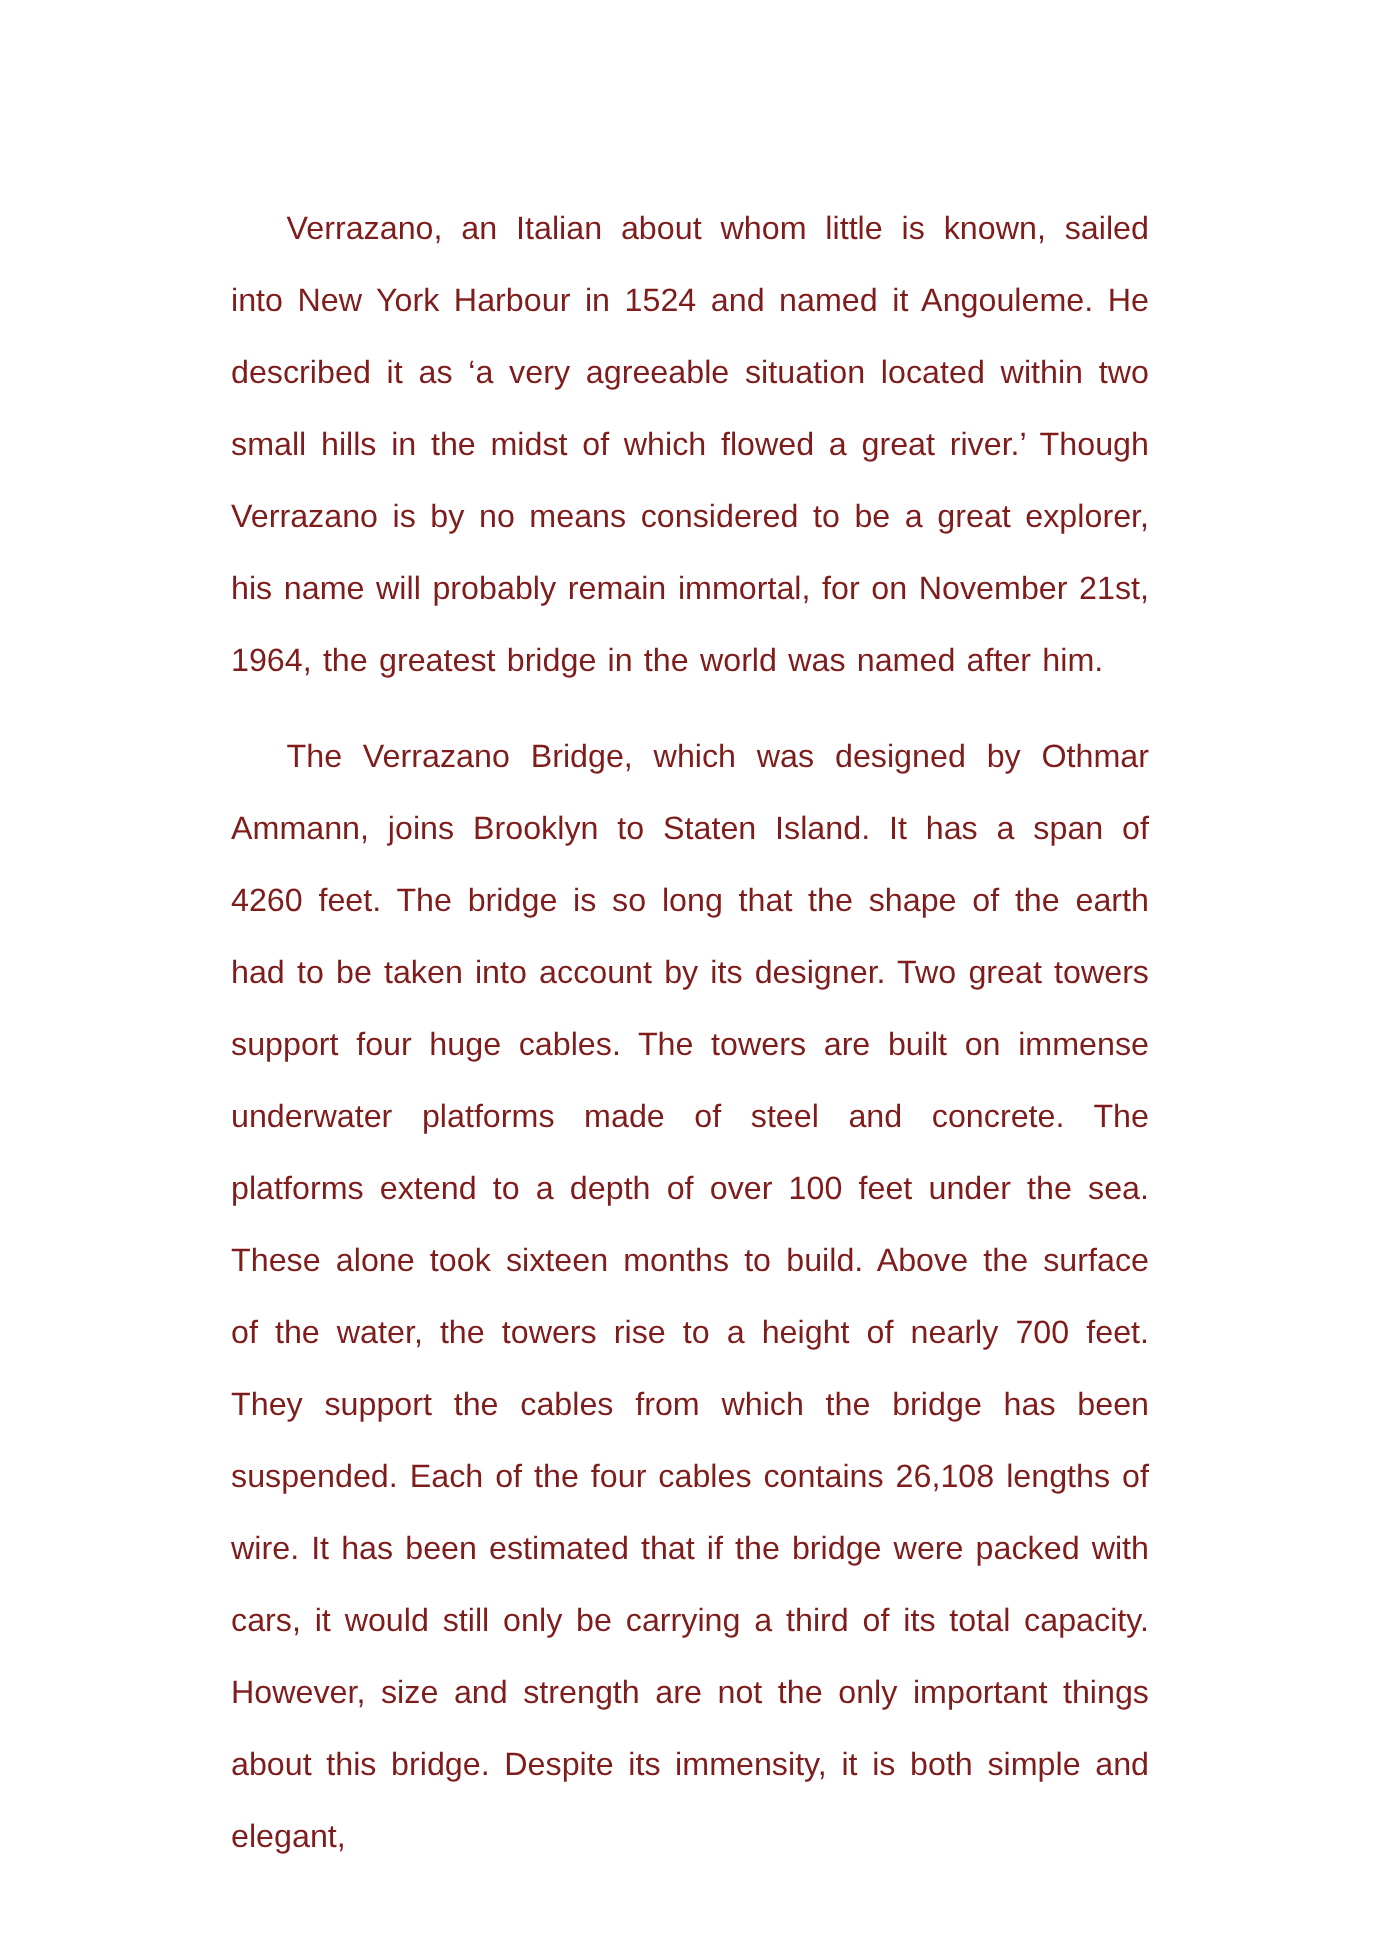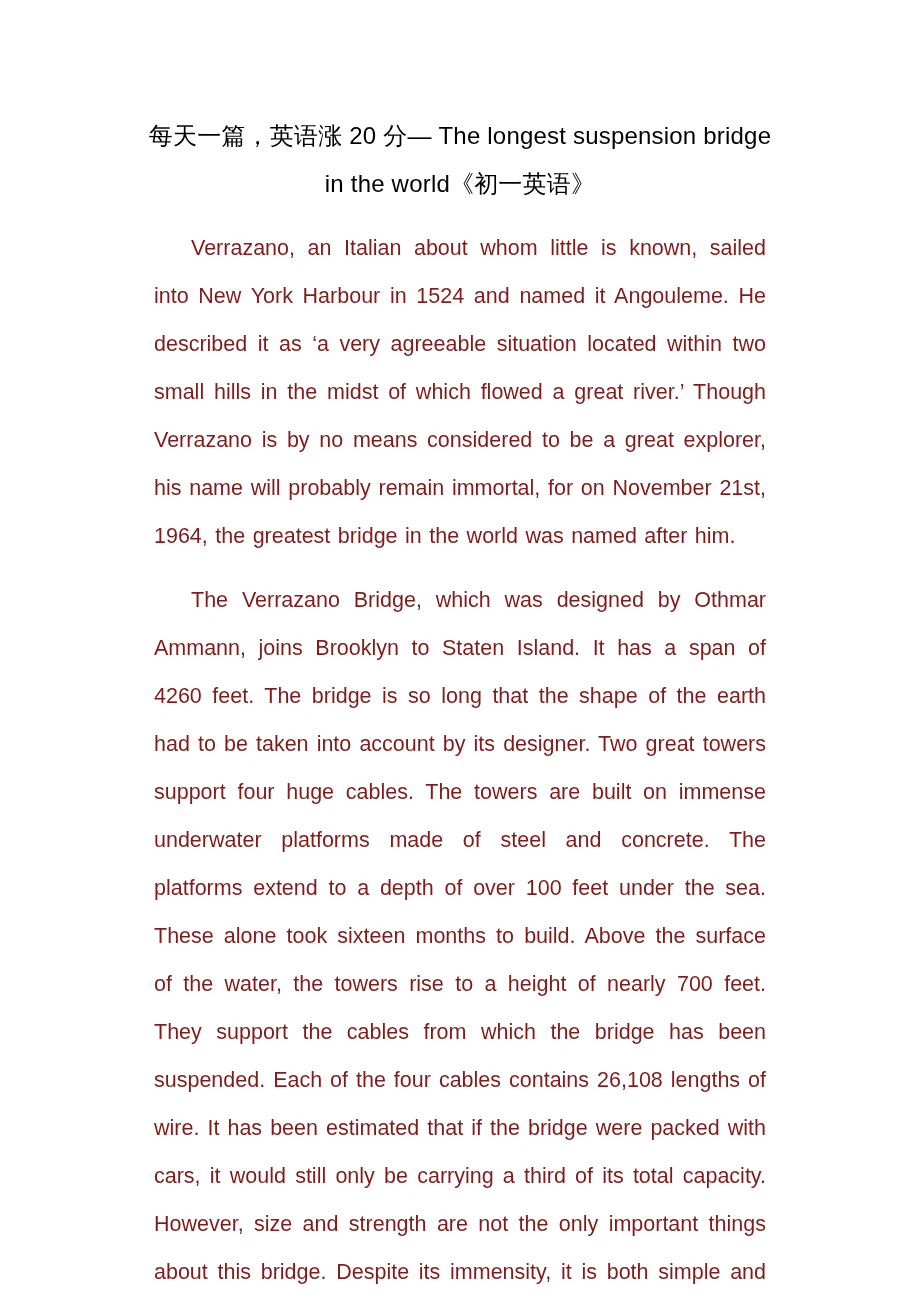--- a/index.html
+++ b/index.html
@@ -39,16 +39,15 @@
     text-justify: inter-word;
     text-indent: 37px;
     color: #7f1d1d;
     word-spacing: 1.5px;
   }
 </style>
 </head>
 <body>
 
 <div class="page">
-  <h1 class="doc-title">每天一篇，英语涨 20 分— The longest suspension bridge in the world《初一英语》</h1>
   <p class="doc-para">Verrazano, an Italian about whom little is known, sailed into New York Harbour in 1524 and named it Angouleme. He described it as ‘a very agreeable situation located within two small hills in the midst of which flowed a great river.’ Though Verrazano is by no means considered to be a great explorer, his name will probably remain immortal, for on November 21st, 1964, the greatest bridge in the world was named after him.</p>
   <p class="doc-para">The Verrazano Bridge, which was designed by Othmar Ammann, joins Brooklyn to Staten Island. It has a span of 4260 feet. The bridge is so long that the shape of the earth had to be taken into account by its designer. Two great towers support four huge cables. The towers are built on immense underwater platforms made of steel and concrete. The platforms extend to a depth of over 100 feet under the sea. These alone took sixteen months to build. Above the surface of the water, the towers rise to a height of nearly 700 feet. They support the cables from which the bridge has been suspended. Each of the four cables contains 26,108 lengths of wire. It has been estimated that if the bridge were packed with cars, it would still only be carrying a third of its total capacity. However, size and strength are not the only important things about this bridge. Despite its immensity, it is both simple and elegant,</p>
 </div>
 
 </body></html>

